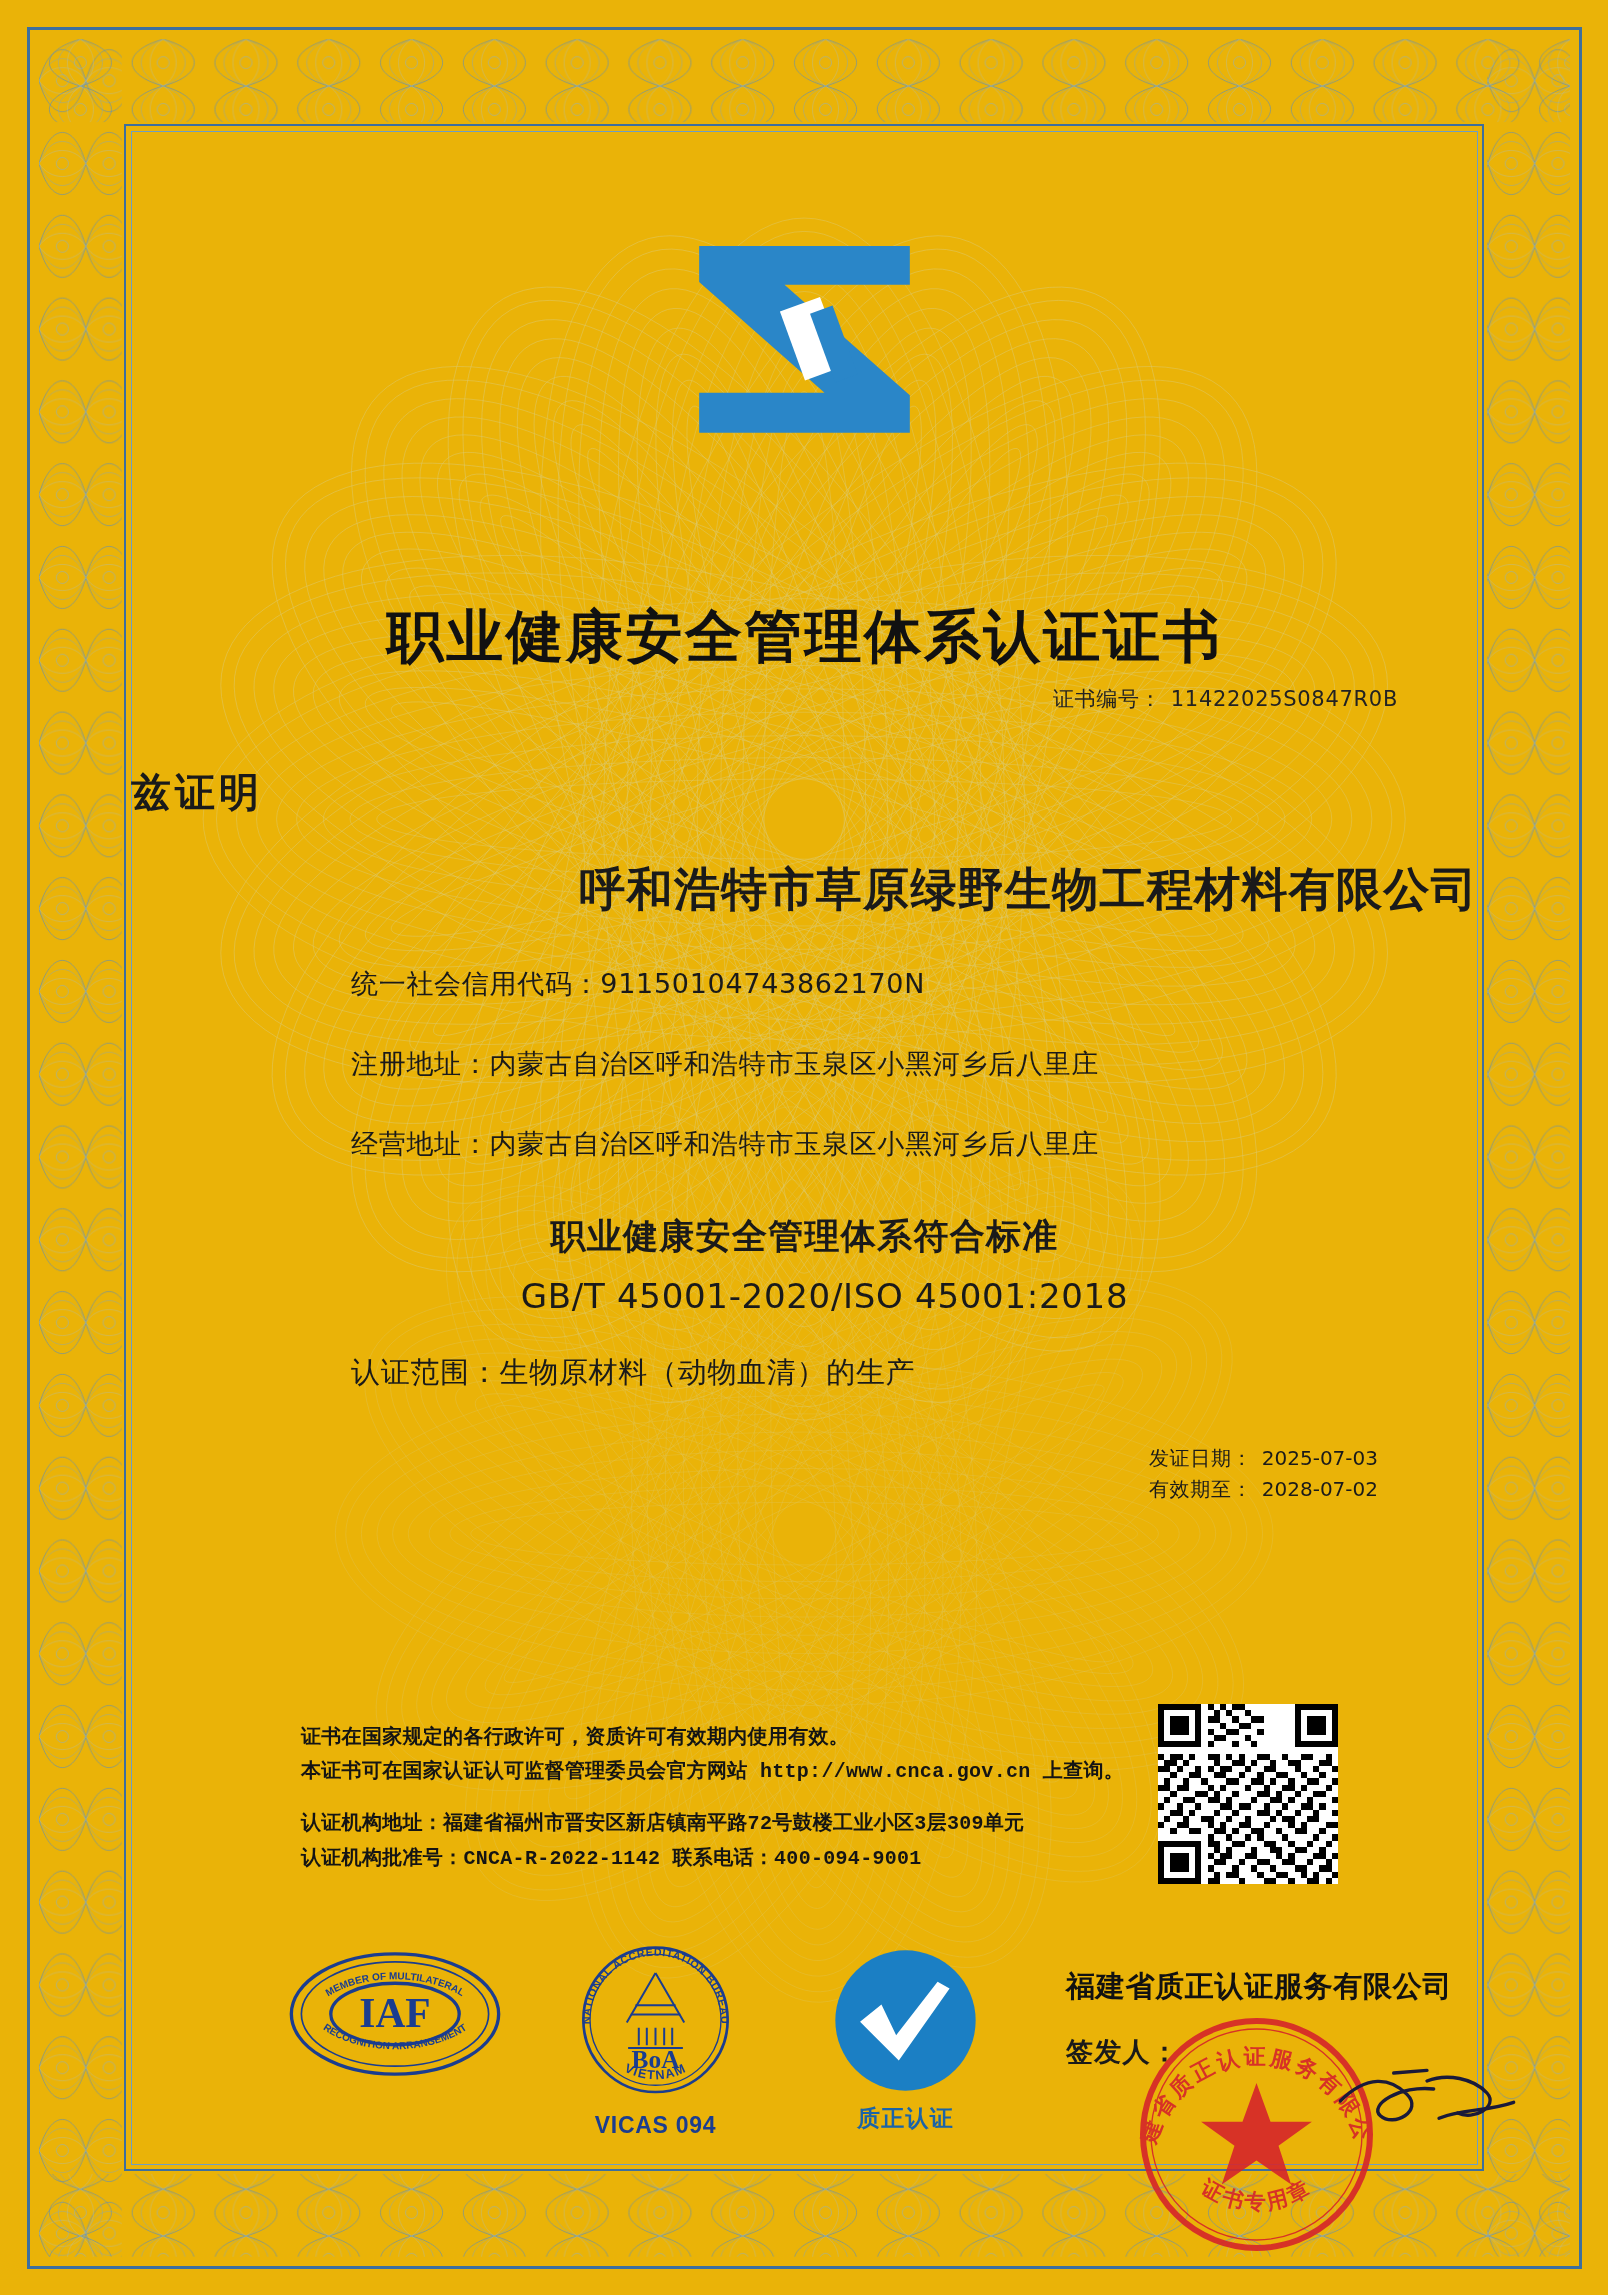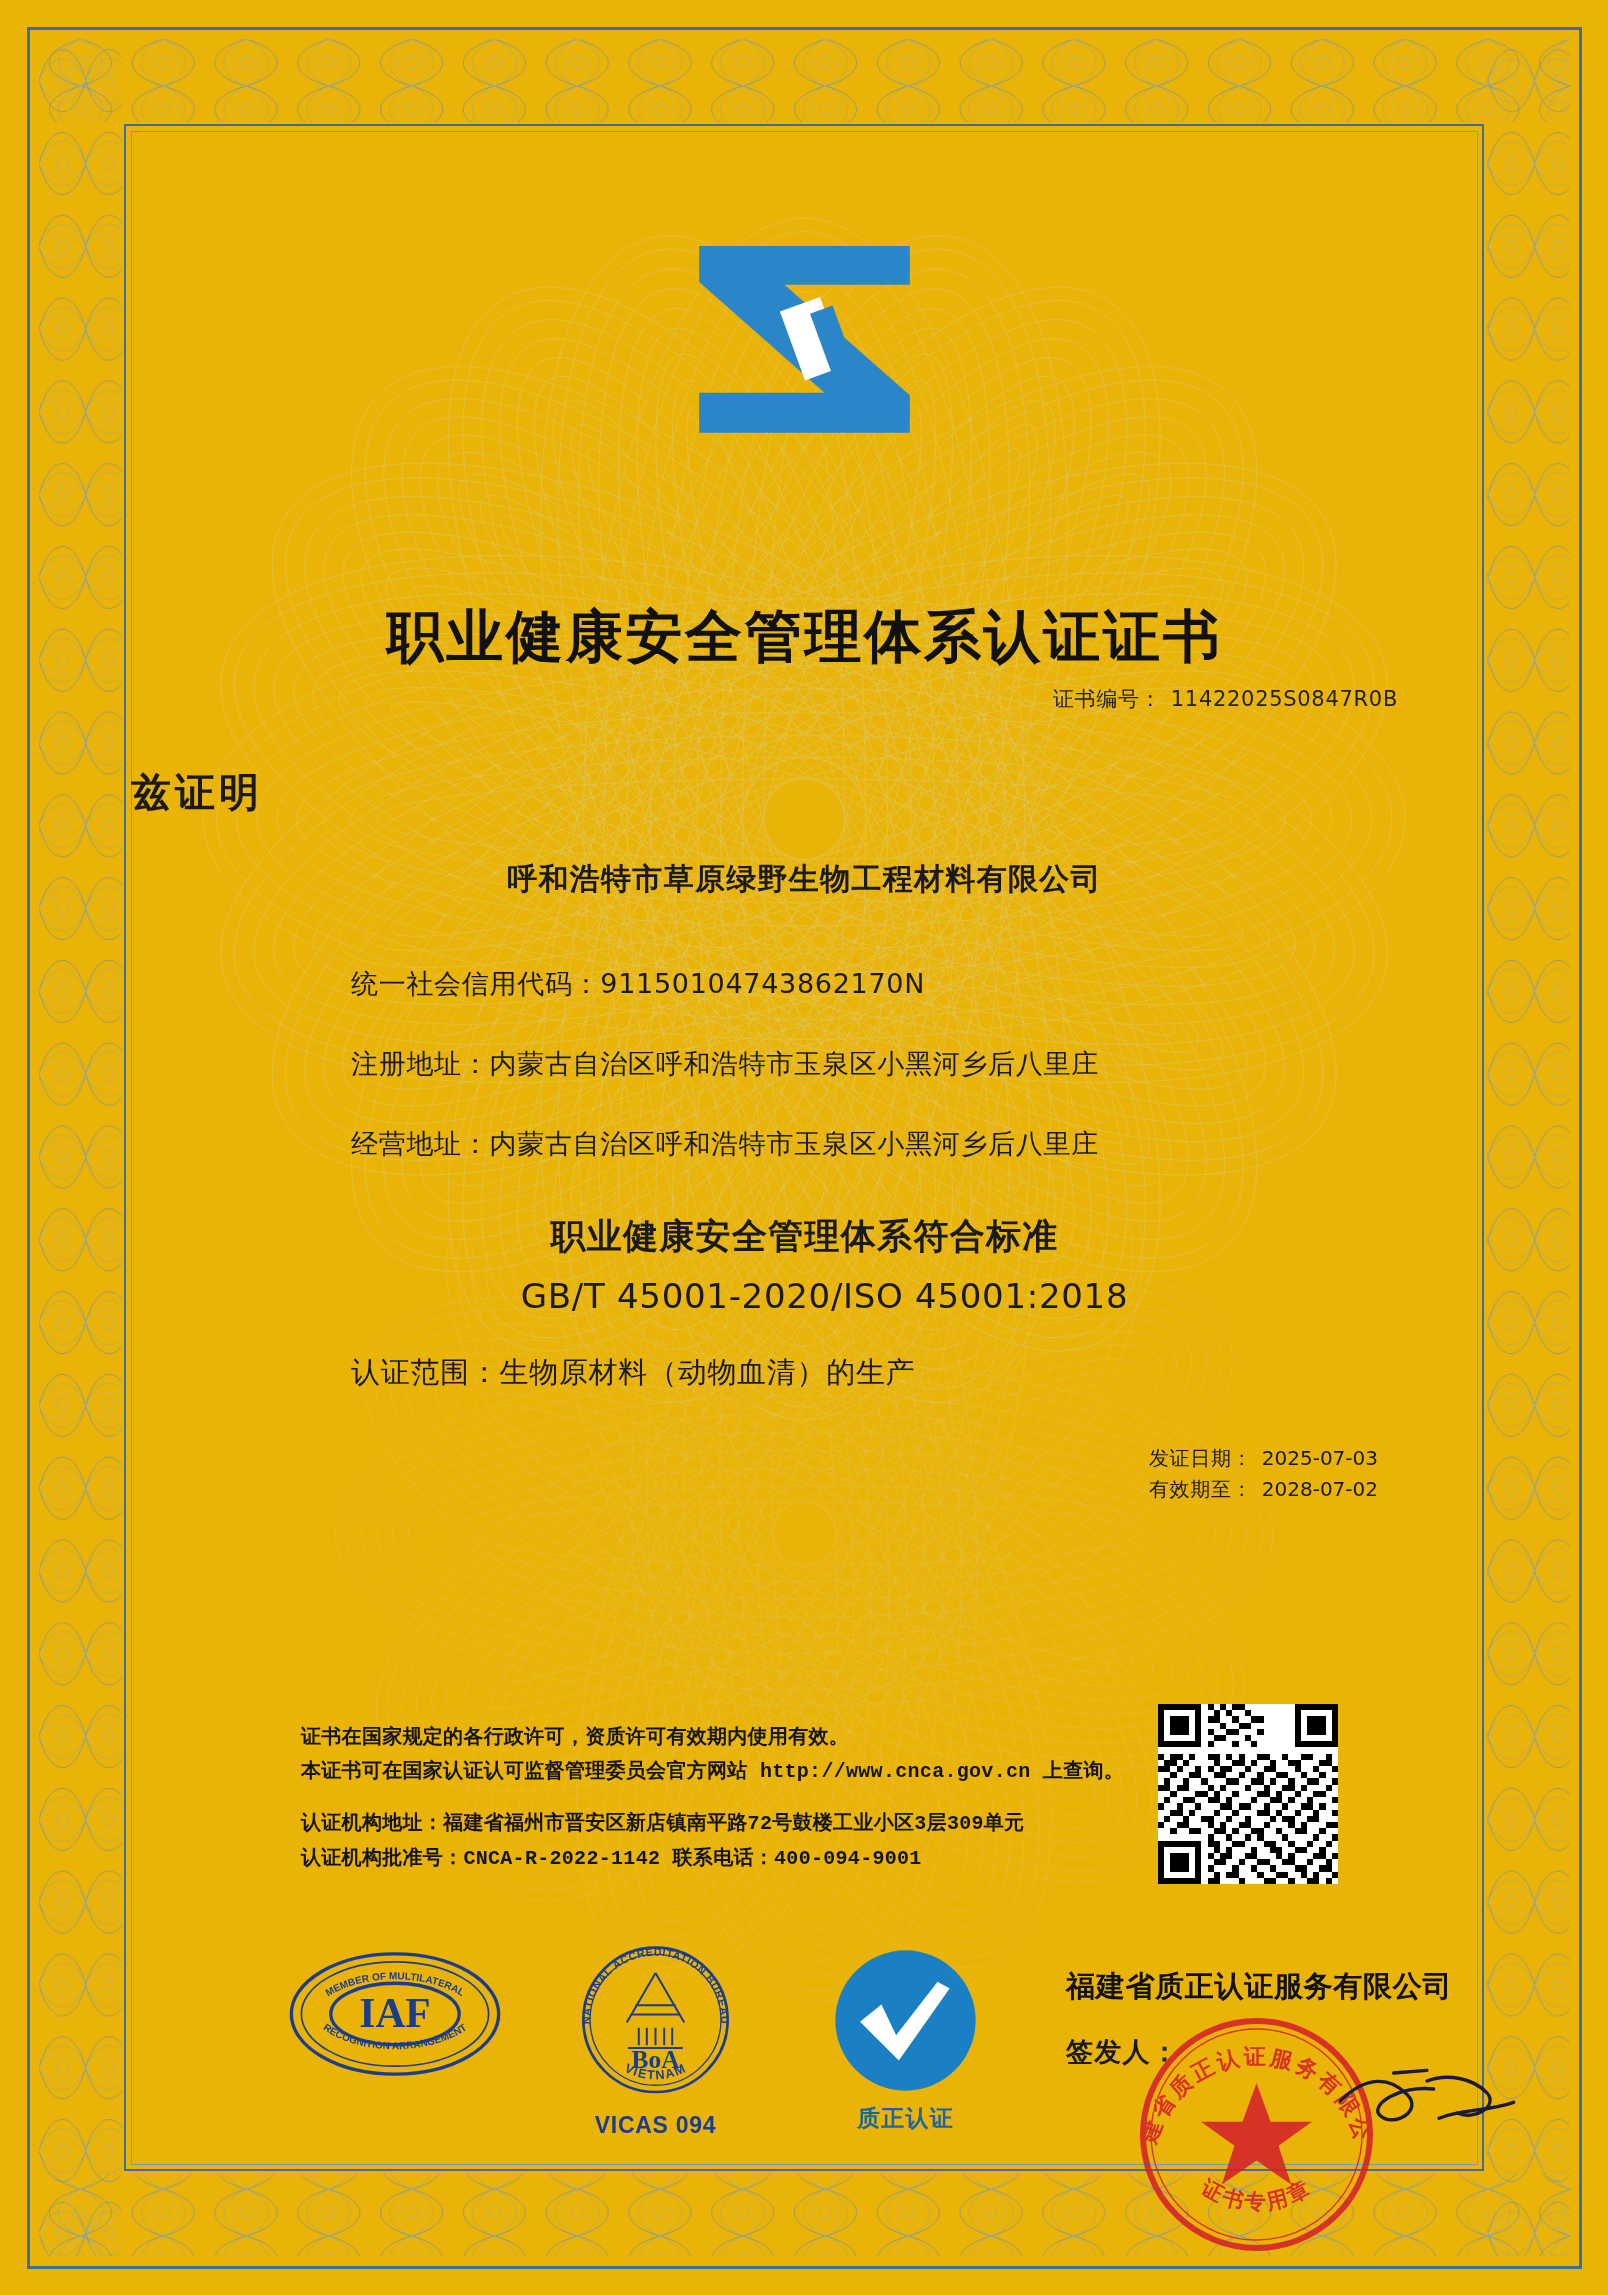--- a/index.html
+++ b/index.html
@@ -104,22 +104,22 @@
     font-size: 40px;
     font-weight: bold;
     letter-spacing: 4px;
     font-family: "DejaVu Sans", sans-serif;
   }
 
   .company {
     position: absolute;
     left: 0; right: 0;
     top: 728px;
-    text-align: center;
-    font-size: 30px;
+    text-align: right;
+    font-size: 46px;
     font-weight: bold;
     letter-spacing: 1.3px;
     font-family: "DejaVu Sans", sans-serif;
   }
 
   .field {
     position: absolute;
     left: 220px;
     font-size: 27px;
     letter-spacing: 0.7px;

